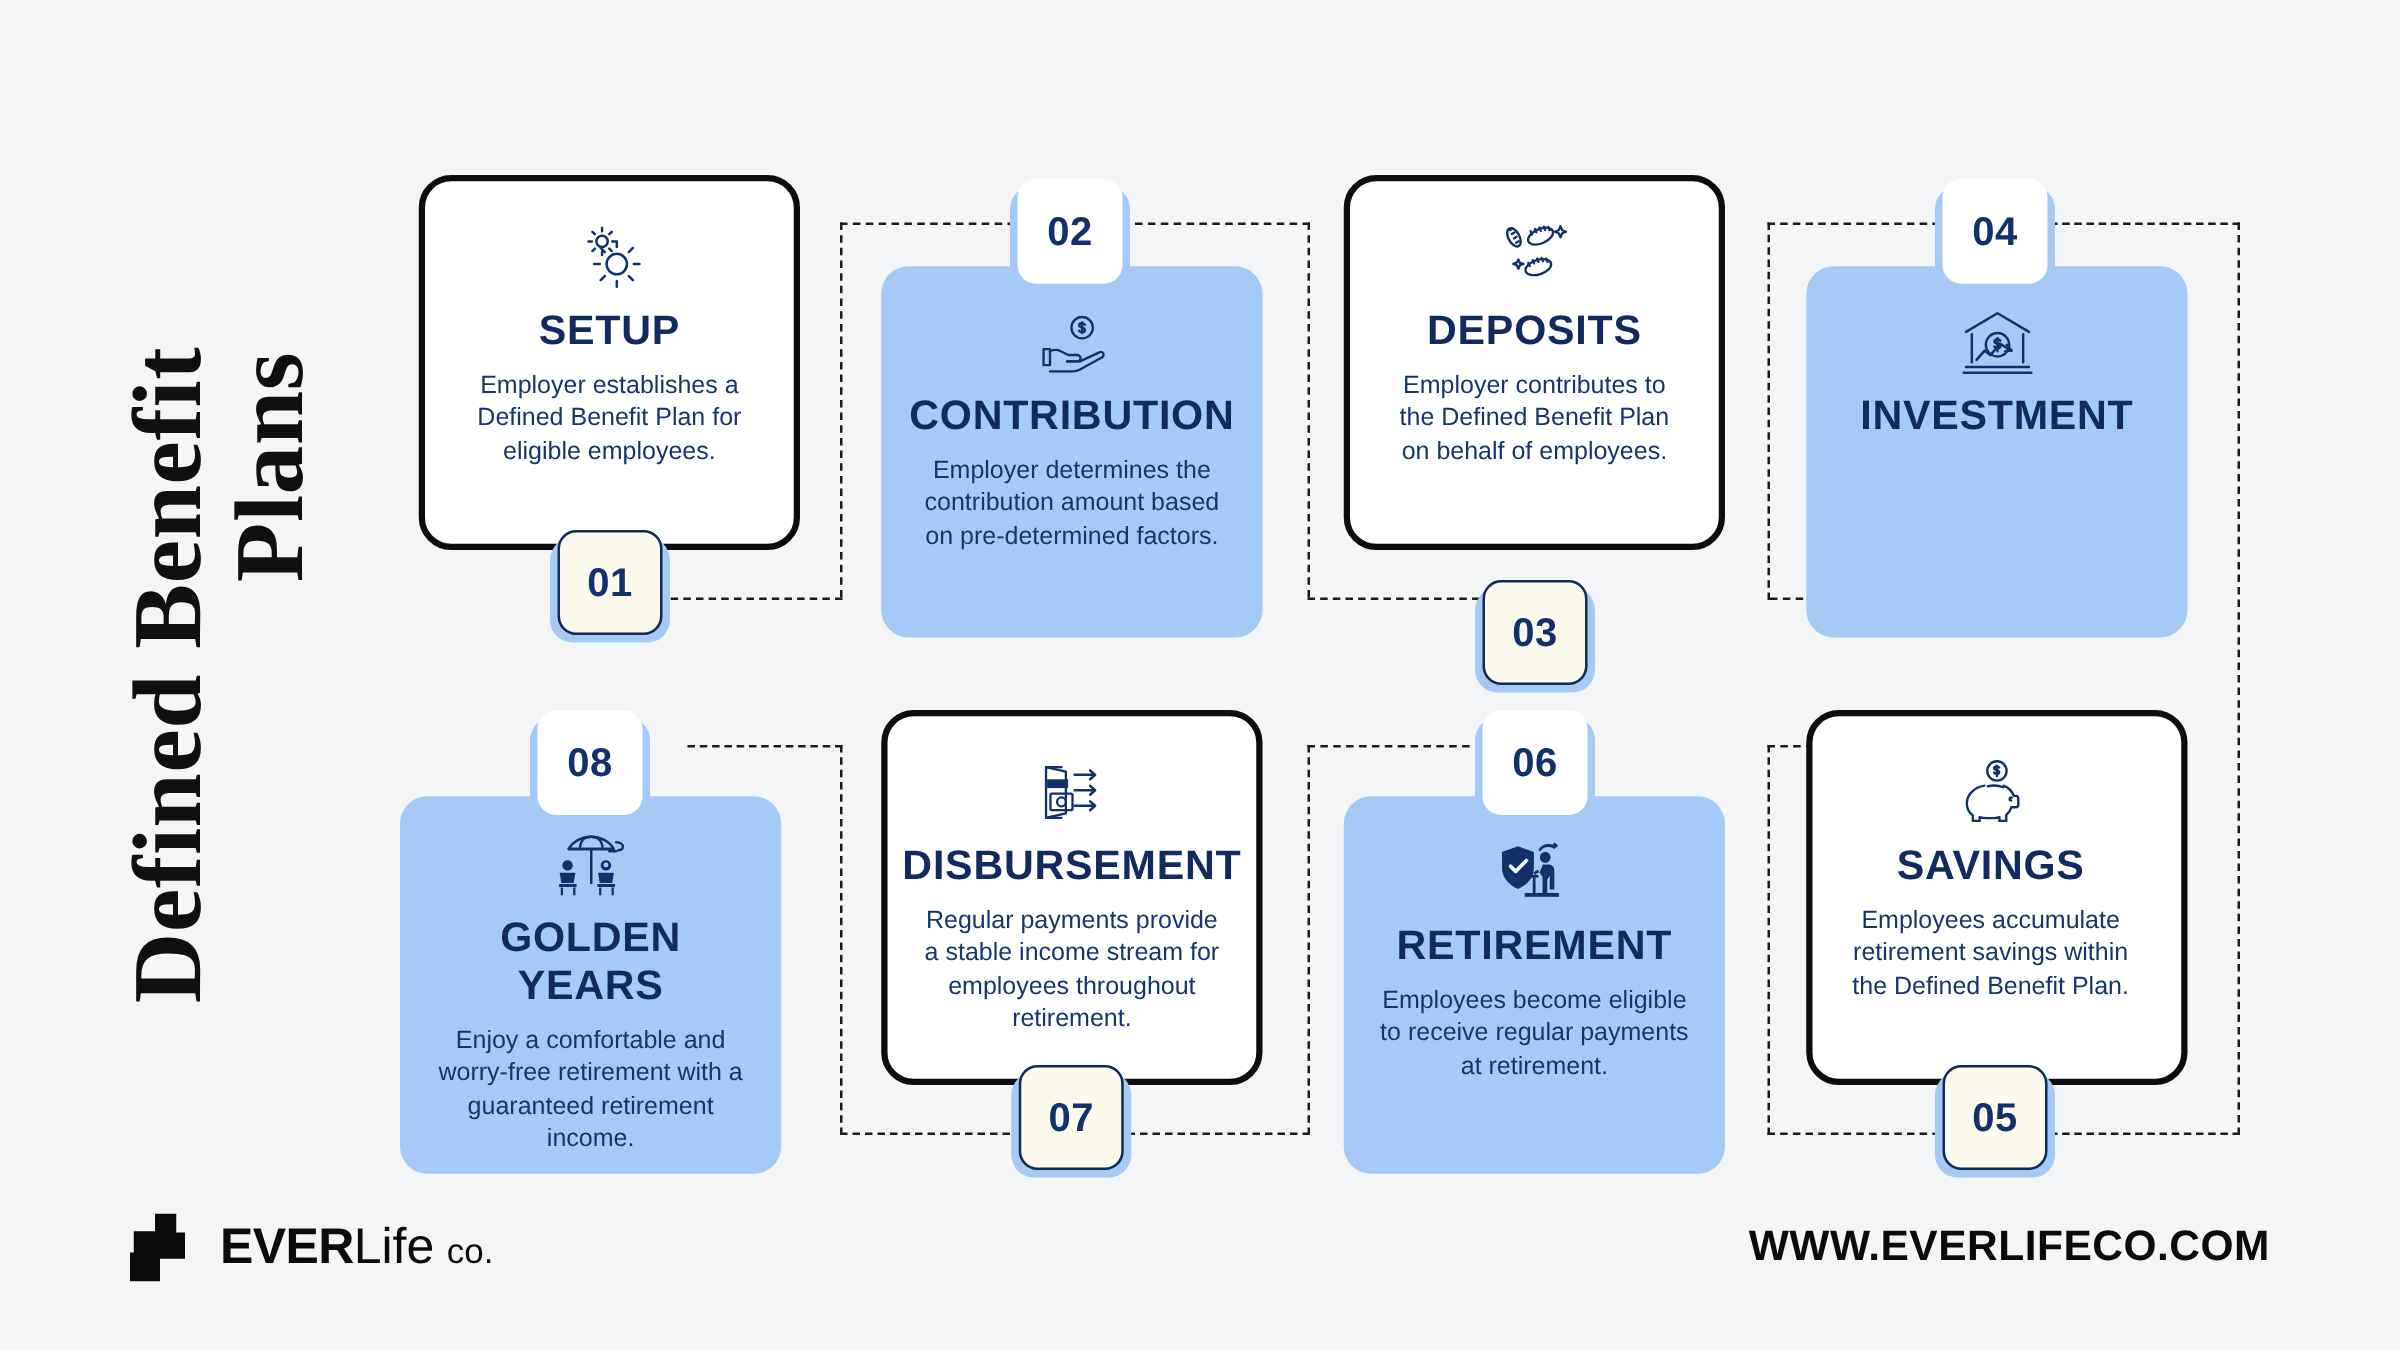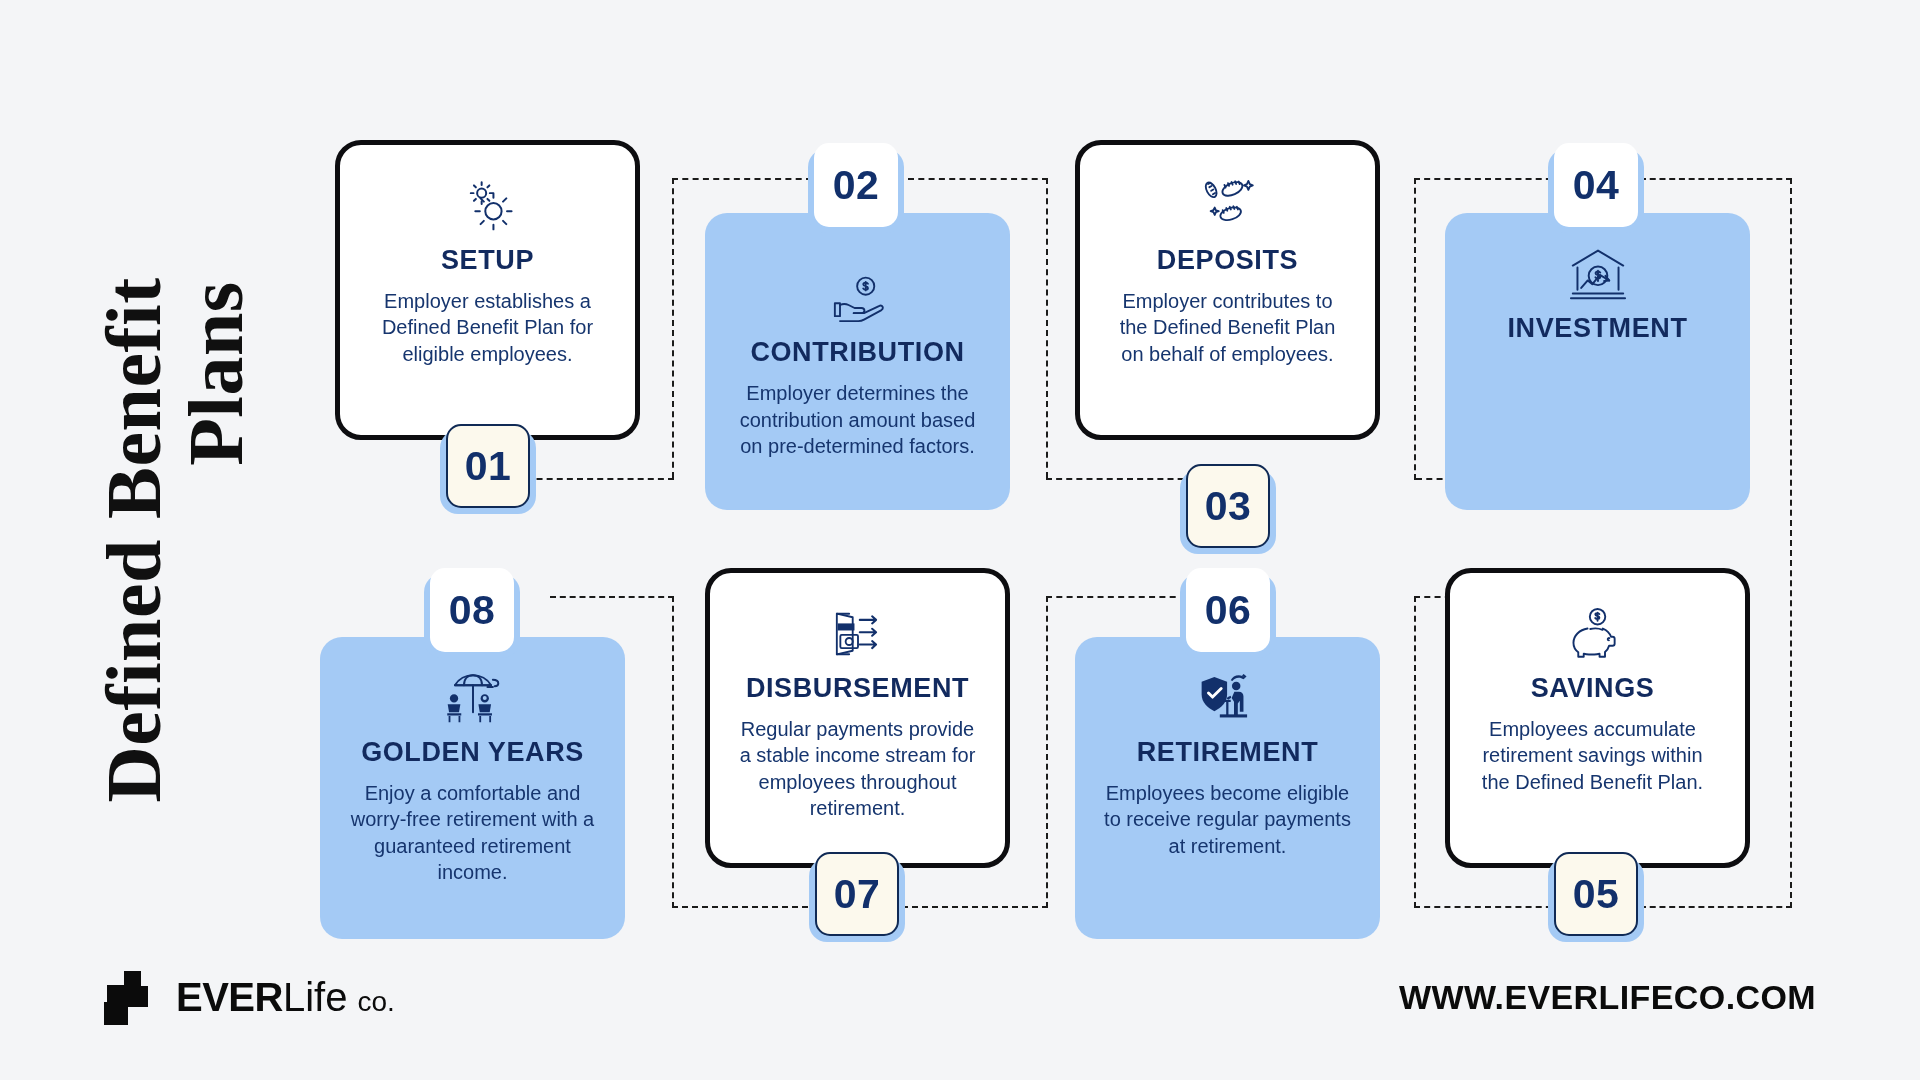--- a/index.html
+++ b/index.html
@@ -51,39 +51,39 @@
   }
   .card.blue{
     background:#A4CAF5;
     border-radius:22px;
     border:none;
   }
   .card .icon{height:62px;display:flex;align-items:flex-end;justify-content:center;margin-bottom:10px;}
   .card .icon svg{display:block;}
   .card .c-title{
     font-weight:bold;
-    font-size:27px;
+    font-size:33px;
     letter-spacing:0.6px;
     color:#122A5E;
     margin:2px 0 12px;
   }
   .card .c-body{
     font-size:20px;
     line-height:1.32;
     color:#16356E;
     font-weight:500;
   }
 
   
   .badge{
     position:absolute;
     width:84px;height:84px;
     box-sizing:border-box;
     display:flex;align-items:center;justify-content:center;
-    font-size:41px;font-weight:bold;
+    font-size:32px;font-weight:bold;
     letter-spacing:0.5px;
     z-index:40;
   }
   .badge .inner{
     position:absolute;inset:0;
     display:flex;align-items:center;justify-content:center;
     border-radius:15px;
     z-index:2;
   }
   .badge .shadow{
@@ -164,21 +164,21 @@
       </svg>
     </span>
     <div class="c-title">SETUP</div>
     <div class="c-body">Employer establishes a Defined Benefit Plan for eligible employees.</div>
   </div>
   <div class="badge cream" style="left:446px;top:424px;padding-left:17px;">
     <span class="shadow"></span>
     <span class="inner">01</span>
   </div>
 
-  <div class="card blue" style="left:705px;top:213px;width:305px;height:297px;justify-content:center;">
+  <div class="card blue" style="left:705px;top:213px;width:305px;height:297px;">
     <span class="icon">
       <svg width="60" height="52" viewBox="0 0 70 56" fill="none" stroke="#12306B" stroke-width="2.2" stroke-linecap="round" stroke-linejoin="round">
         <circle cx="44" cy="13" r="10"></circle>
         <path d="M44 8v10M46.6 10.2c-.7-.9-1.7-1.3-2.8-1.3-1.5 0-2.6.9-2.6 2.1 0 2.7 5.4 1.4 5.4 4.1 0 1.2-1.1 2.1-2.6 2.1-1.2 0-2.2-.5-2.9-1.4"></path>
         <path d="M8 33h6v15H8z"></path>
         <path d="M14 35c3-1.5 7-1.5 10 0l7 3.5h8c2 0 3.5 1.3 3.5 3s-1.5 3-3.5 3h-9"></path>
         <path d="M30 44.5h12l18-8.5c2-1 4 .3 4 2.3 0 1-.6 2-1.6 2.6L42 52c-2 1.2-4.3 1.8-6.6 1.8H14"></path>
       </svg>
     </span>
     <div class="c-title">CONTRIBUTION</div>

